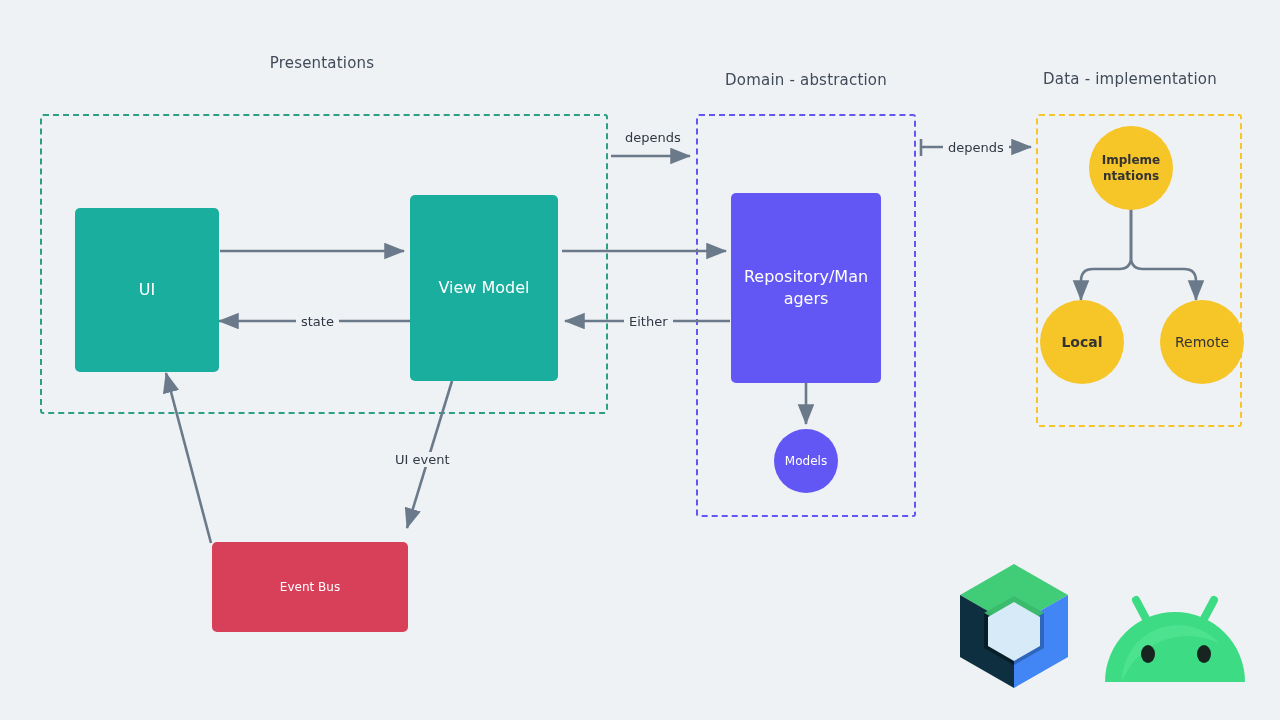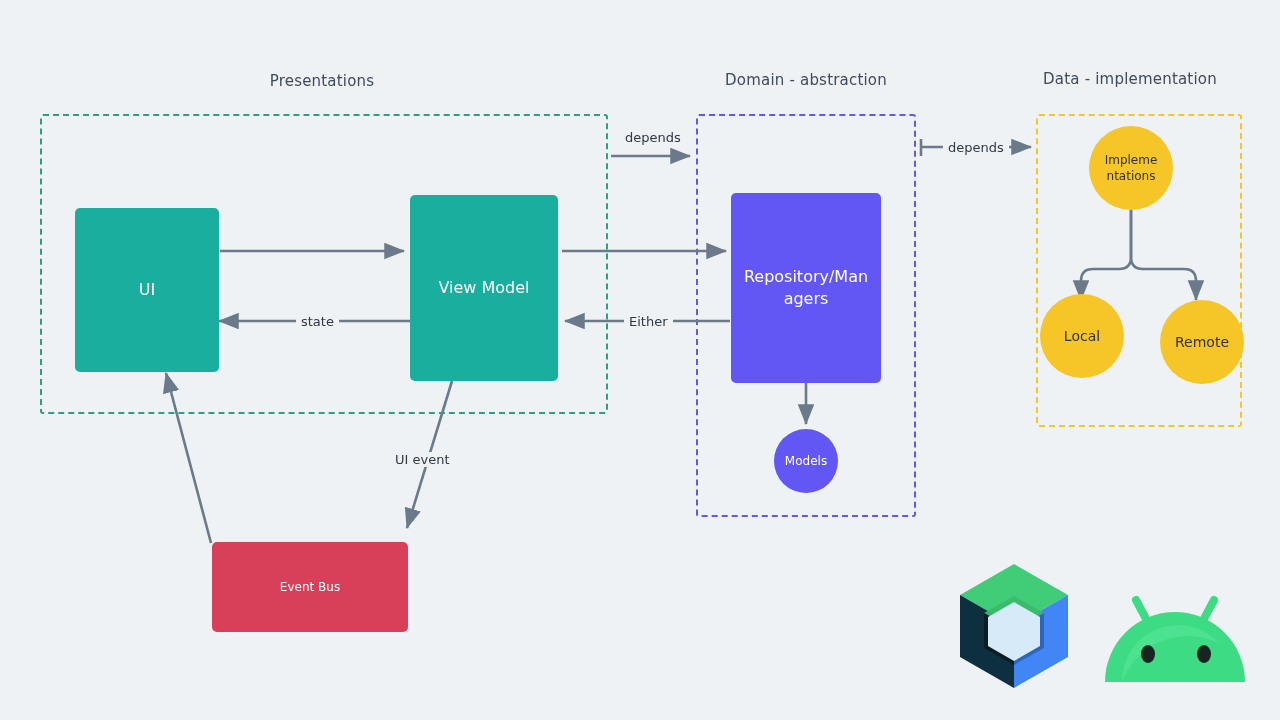--- a/index.html
+++ b/index.html
@@ -71,21 +71,21 @@
     width: 1280px; height: 720px;
     pointer-events: none;
   }
   .logo { position: absolute; }
 </style>
 </head>
 <body>
 
 <div id="stage">
 
-  <div class="layer-title" style="left:222px; top:72px; width:200px;">Presentations</div>
+  <div class="layer-title" style="left:222px; top:54px; width:200px;">Presentations</div>
   <div class="layer-title" style="left:706px; top:71px; width:200px;">Domain - abstraction</div>
   <div class="layer-title" style="left:1030px; top:70px; width:200px;">Data - implementation</div>
 
   <div class="zone" style="left:40px; top:114px; width:568px; height:300px; border-color:#2e9e86;"></div>
   <div class="zone" style="left:696px; top:114px; width:220px; height:403px; border-color:#6257f5;"></div>
   <div class="zone" style="left:1036px; top:114px; width:206px; height:313px; border-color:#f6c528;"></div>
 
   <svg class="arrows" viewBox="0 0 1280 720">
     <defs>
       <marker id="ah" markerWidth="9" markerHeight="9" refX="7.6" refY="3.2" orient="auto" markerUnits="strokeWidth">
@@ -129,23 +129,23 @@
   <div class="node node-rect teal n-ui" style="left:75px; top:208px; width:144px; height:164px;">UI</div>
 
   <div class="node node-rect teal n-vm" style="left:410px; top:195px; width:148px; height:186px;">View Model</div>
 
   <div class="node node-rect purple n-repo" style="left:731px; top:193px; width:150px; height:190px;">Repository/Man agers</div>
 
   <div class="node node-circle purple n-models" style="left:774px; top:429px; width:64px; height:64px;">Models</div>
 
   <div class="node node-rect red n-eventbus" style="left:212px; top:542px; width:196px; height:90px;">Event Bus</div>
 
-  <div class="node node-circle yellow n-impl" style="left:1089px; top:126px; width:84px; height:84px;">Impleme ntations</div>
+  <div class="node node-circle yellow n-impl" style="left:1089px; top:126px; width:84px; height:84px;font-weight:bold;">Impleme ntations</div>
 
-  <div class="node node-circle yellow n-local" style="left:1040px; top:294px; width:84px; height:84px;">Local</div>
+  <div class="node node-circle yellow n-local" style="left:1040px; top:300px; width:84px; height:84px;font-weight:bold;">Local</div>
 
   <div class="node node-circle yellow n-remote" style="left:1160px; top:300px; width:84px; height:84px;">Remote</div>
 
   <svg class="logo" style="left:958px; top:562px;" width="112" height="130" viewBox="0 0 112 130">
 
     <path d="M56 2 L110 33 L56 64 L2 33 Z" fill="#41cc78"></path>
     <path d="M2 33 L56 64 L56 126 L2 95 Z" fill="#0d2f3f"></path>
     <path d="M110 33 L110 95 L56 126 L56 64 Z" fill="#4285f4"></path>
 
     <path d="M56 34 L86 51 L56 68 L26 51 Z" fill="#3bb96c" opacity="0.95"></path>

